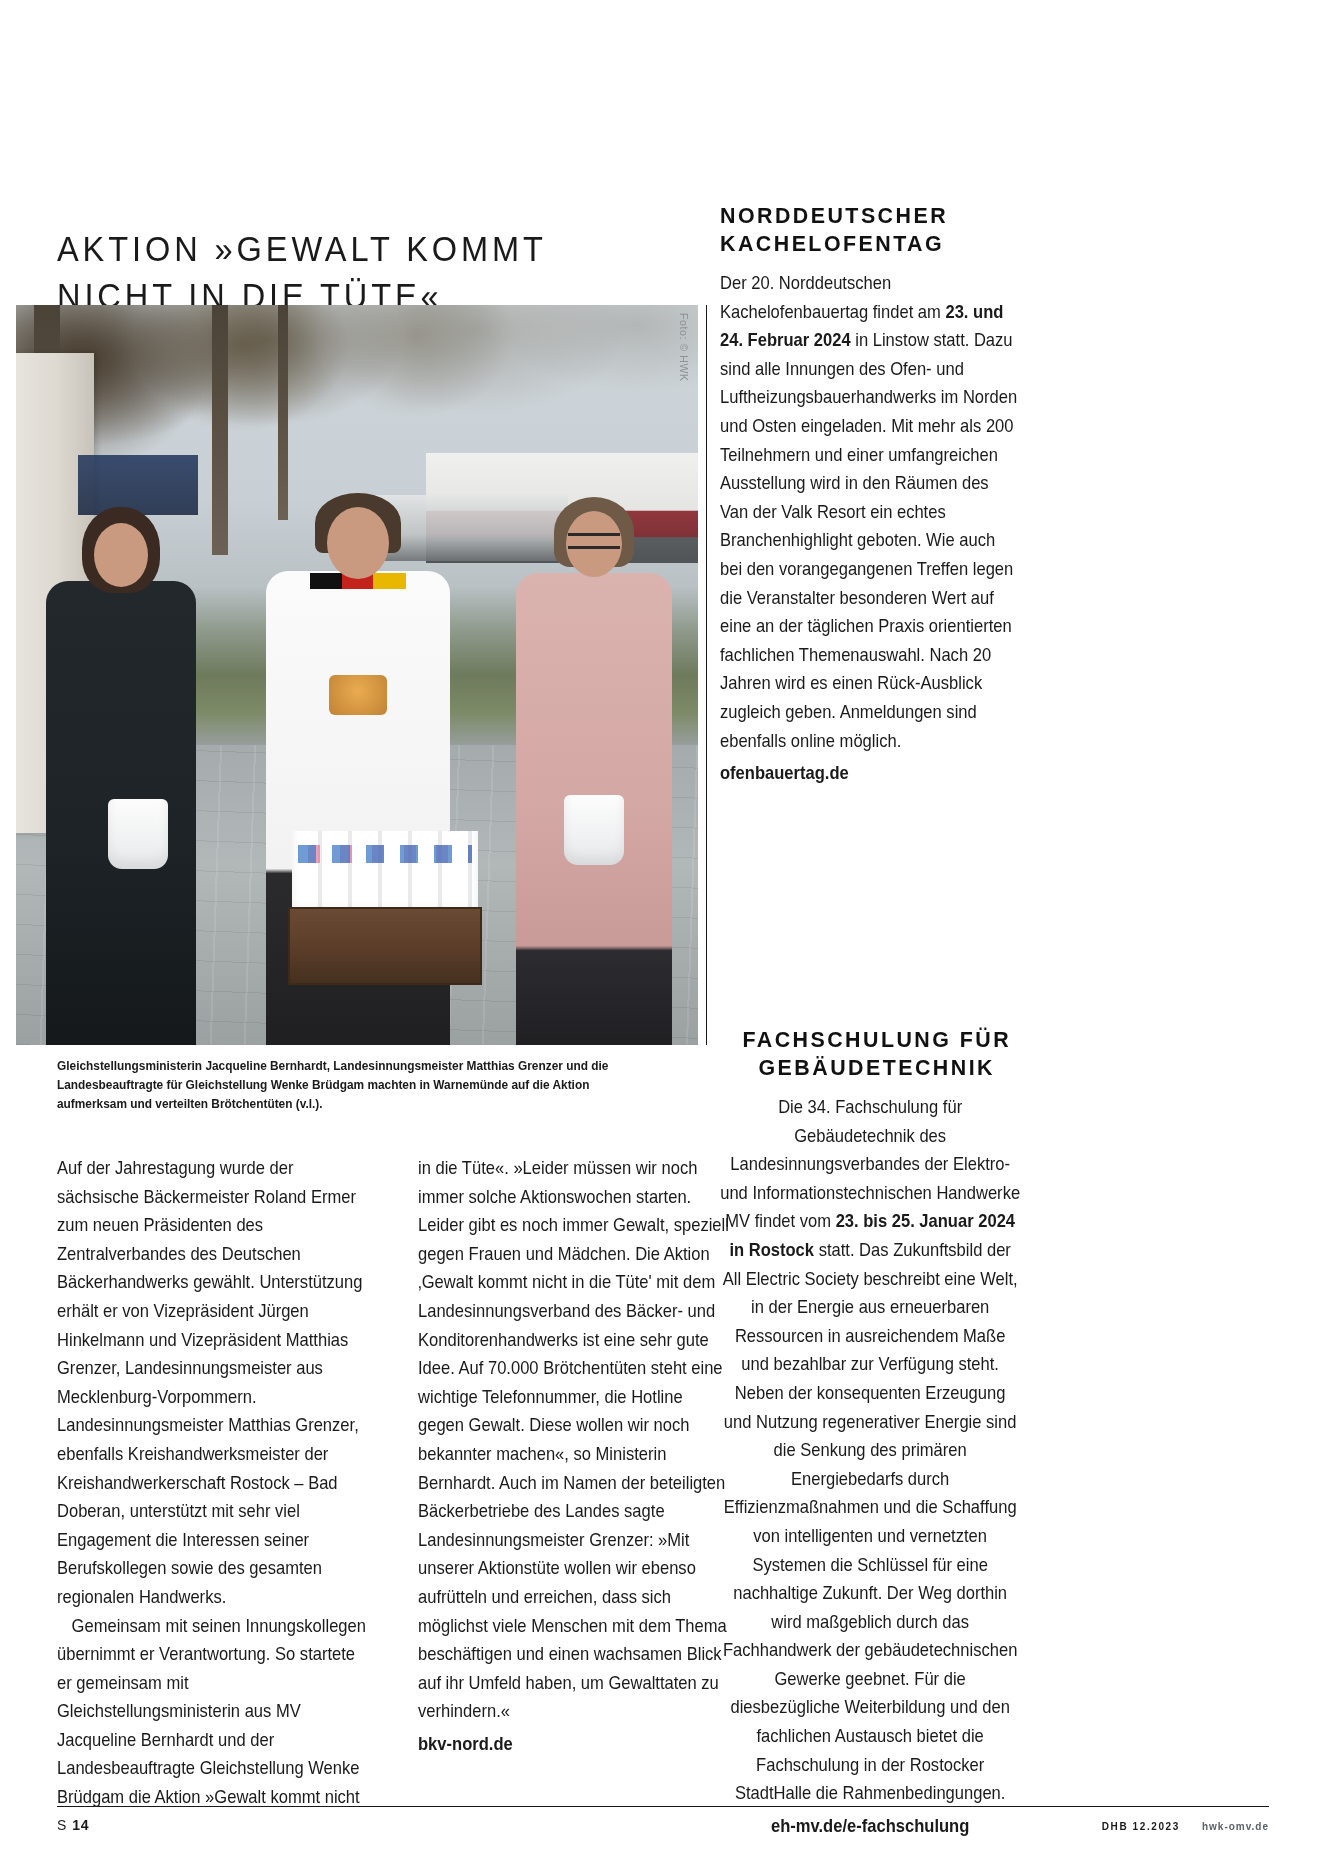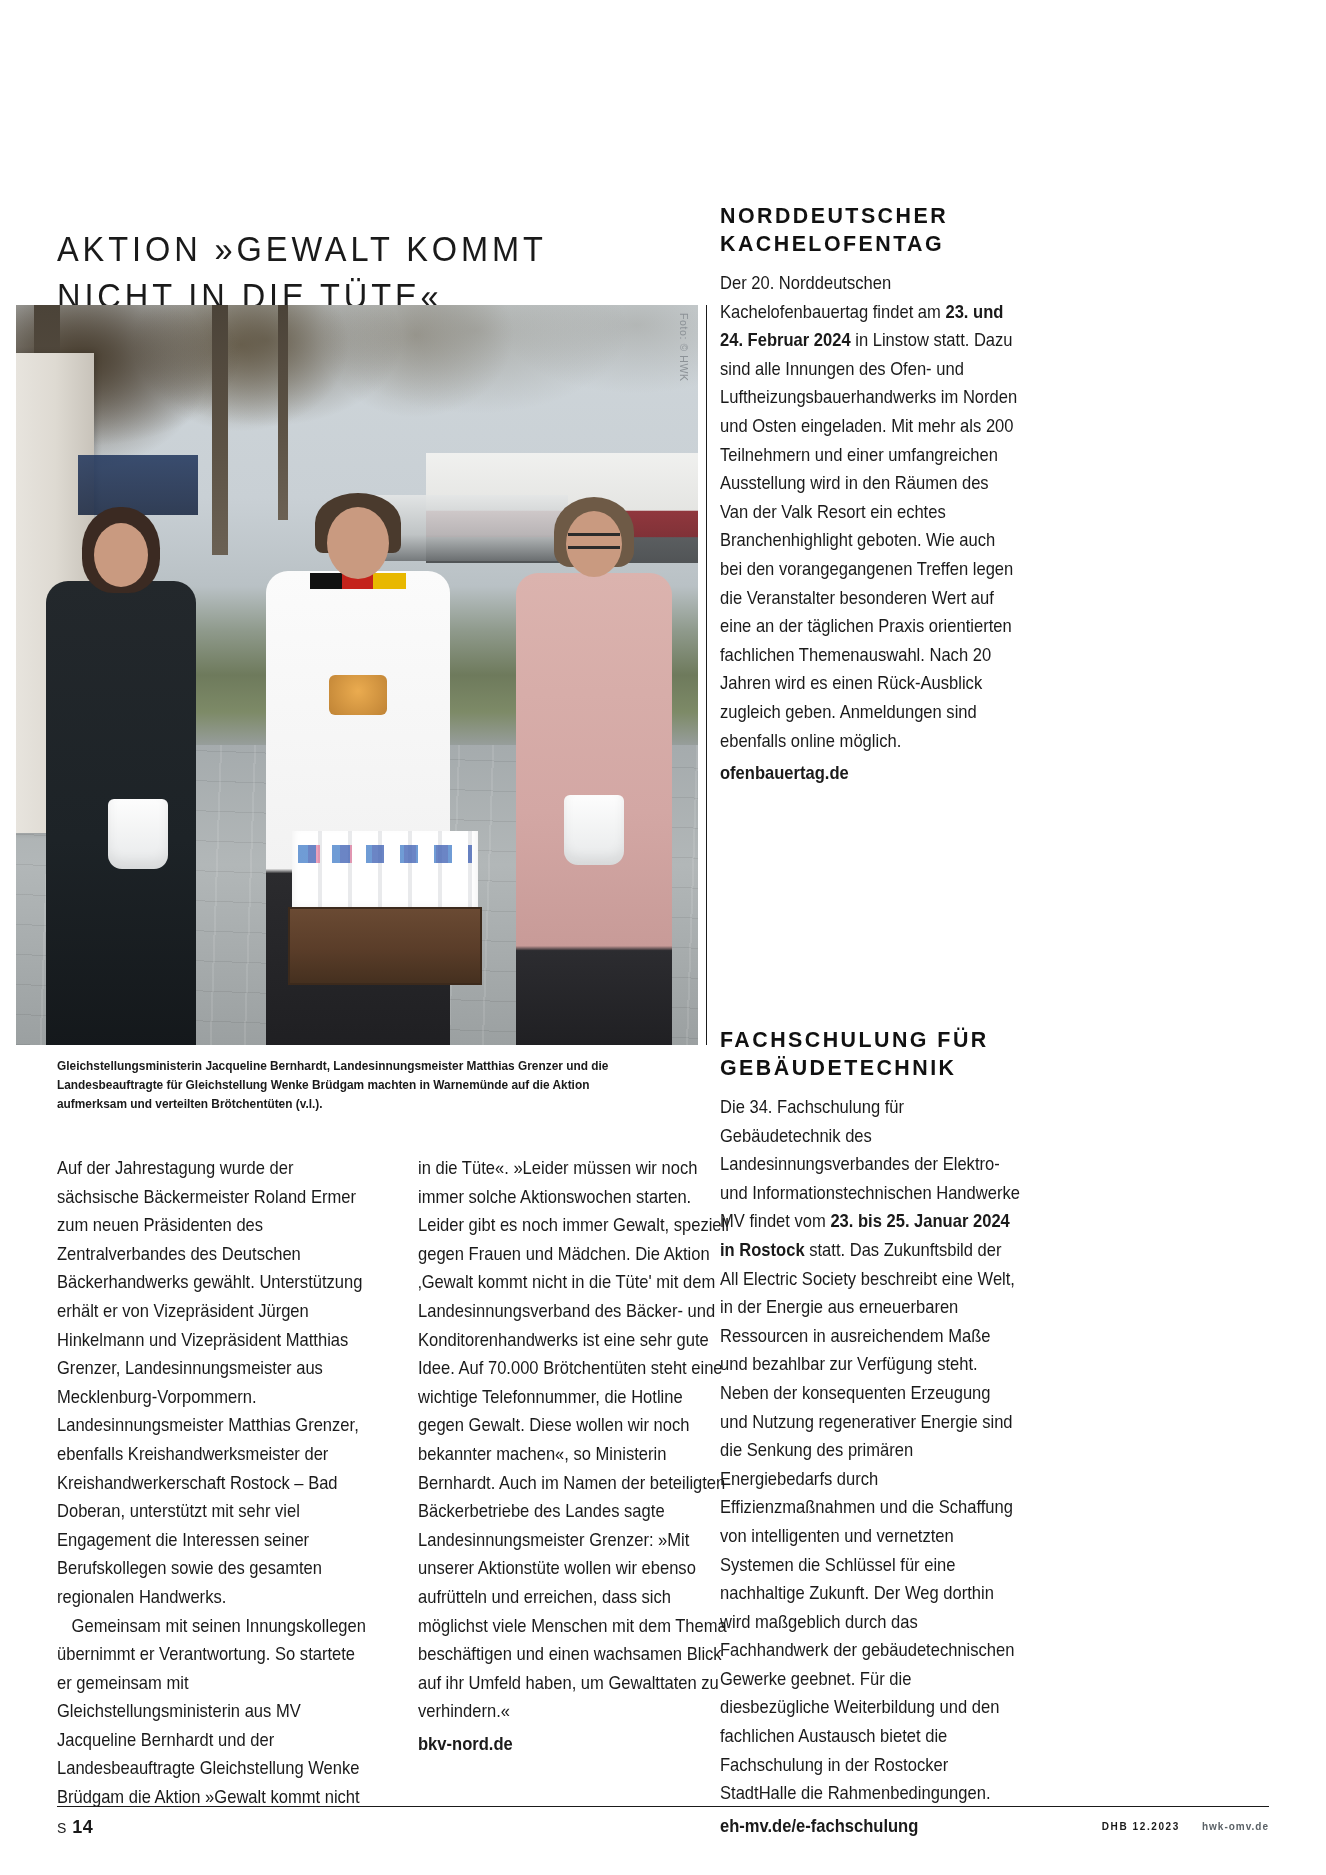--- a/index.html
+++ b/index.html
@@ -281,41 +281,41 @@
   .side-h span { display: block; white-space: nowrap; }
   .side-body {
     font-size: 18.2px;
     line-height: 28.6px;
     color: #1a1a1a;
     transform: scaleX(0.91);
     transform-origin: left top;
   }
   .side-body b { font-weight: 700; }
   .side-1 { top: 202px; }
-  .side-2 { top: 1026px; }
+  .side-2 { top: 1026px; text-align: center; }
 
   
   .footer-rule {
     position: absolute;
     left: 57px;
     right: 57px;
     top: 1806px;
     height: 1px;
     background: #1a1a1a;
   }
   .foot-left {
     position: absolute;
     left: 57px;
     top: 1817px;
     font-size: 14px;
     color: #1a1a1a;
     letter-spacing: 1px;
   }
   .foot-left .pg {
-    font-size: 18px;
+    font-size: 14px;
     font-weight: 700;
     letter-spacing: 0.5px;
     margin-left: 5px;
   }
   .foot-right {
     position: absolute;
     right: 57px;
     top: 1821px;
     font-size: 10px;
     color: #1a1a1a;

